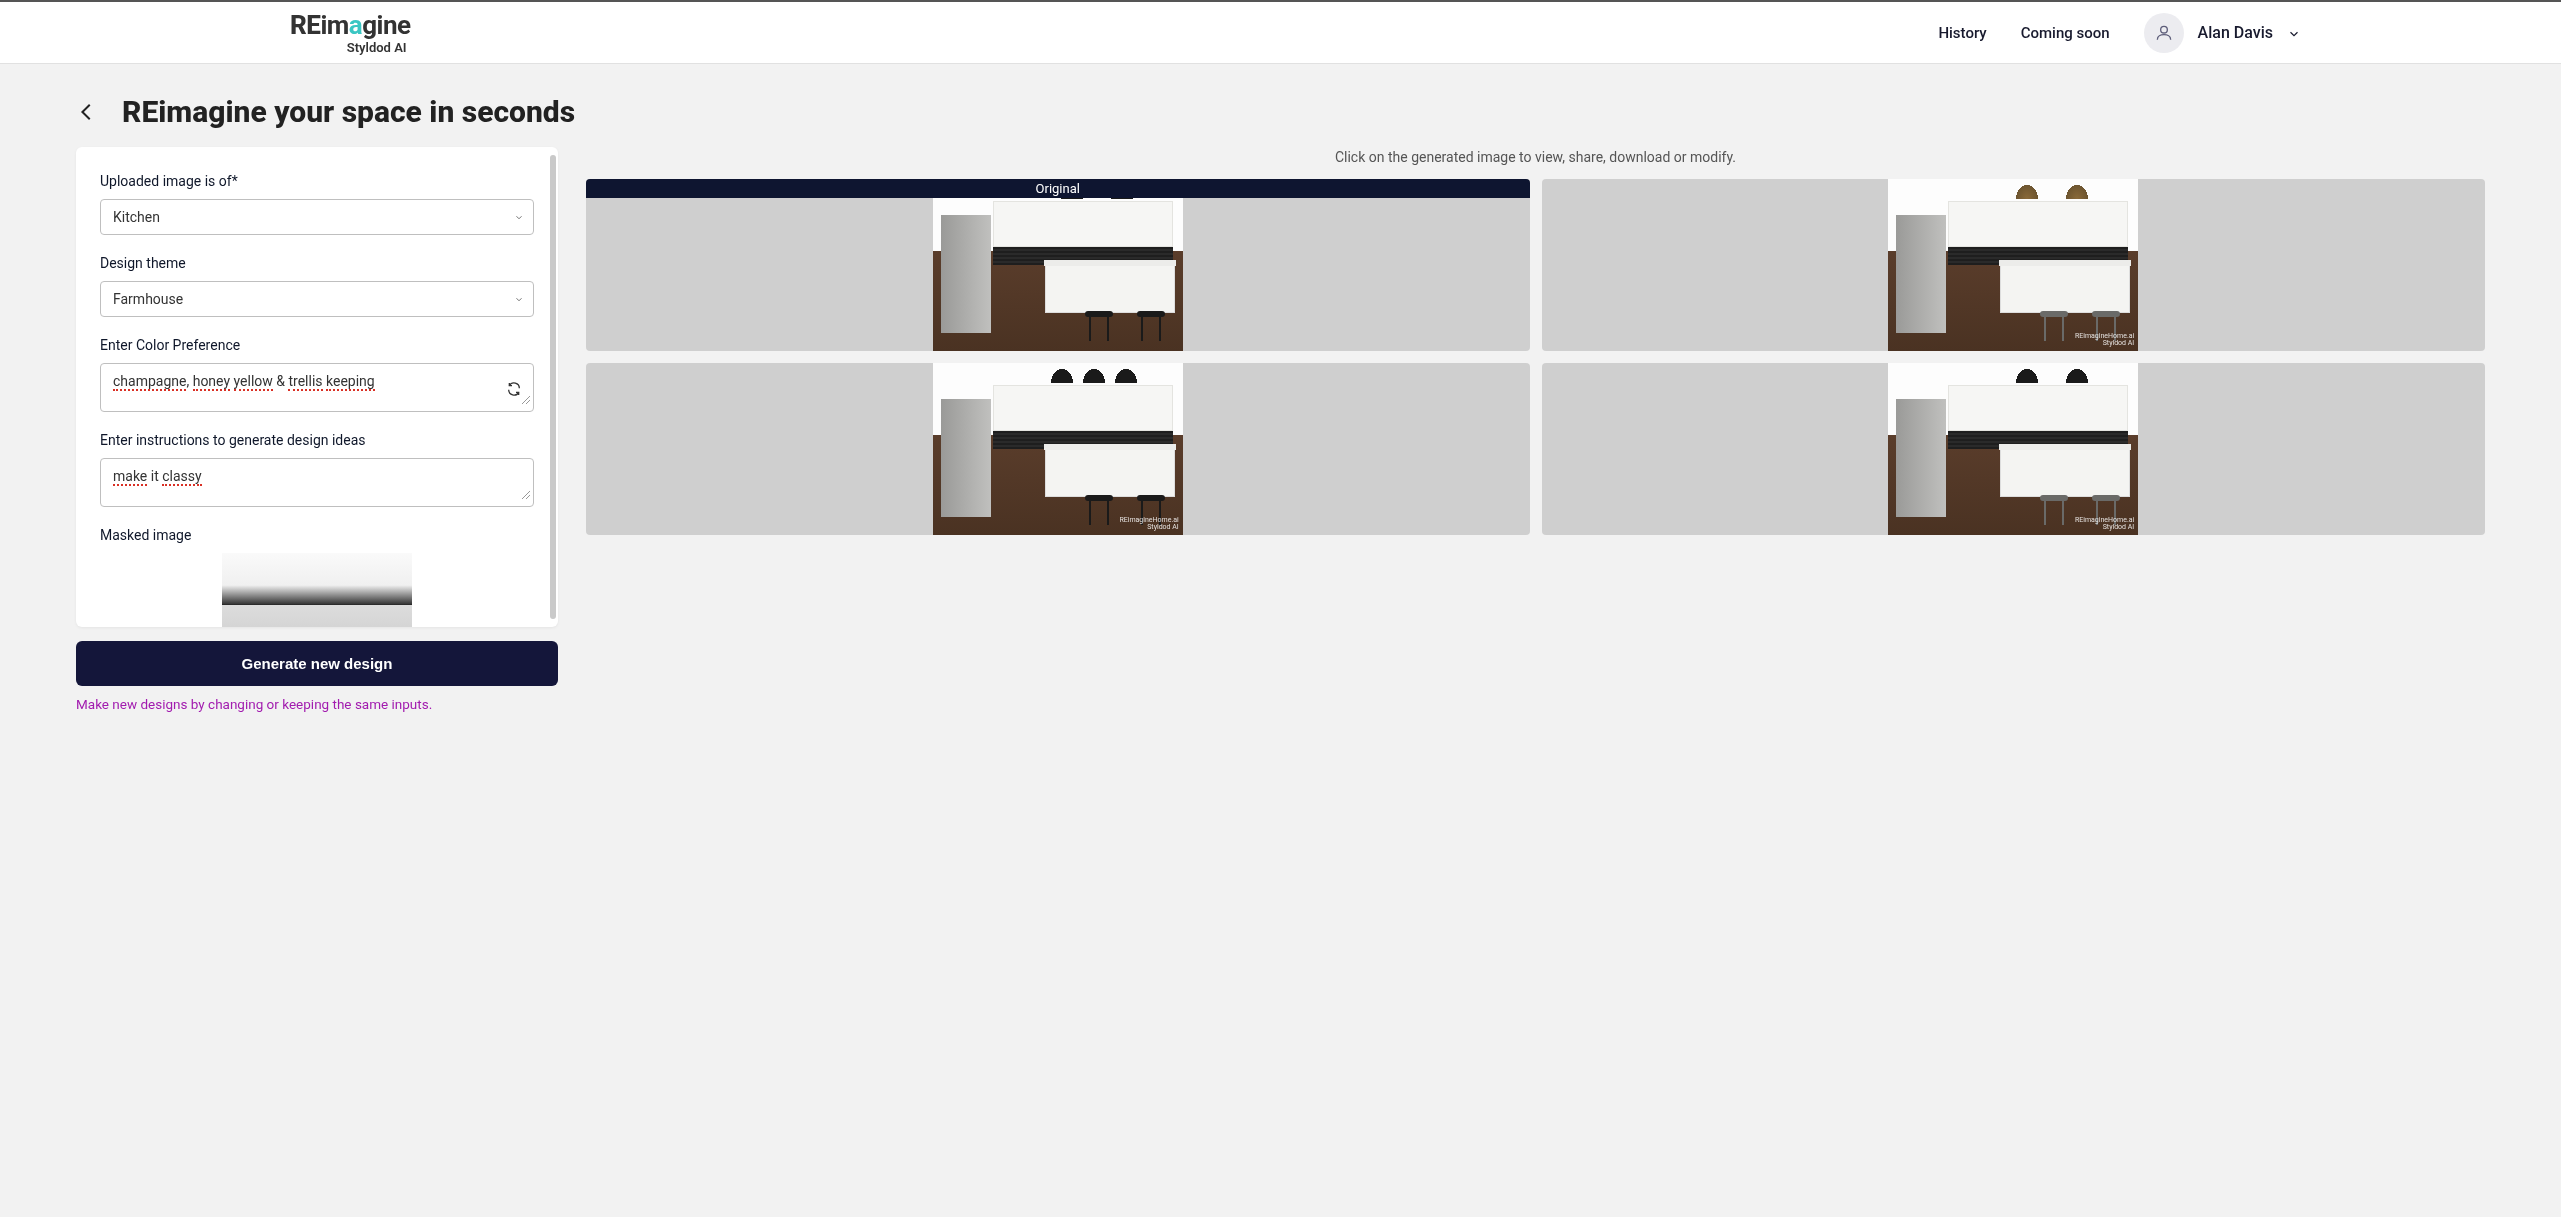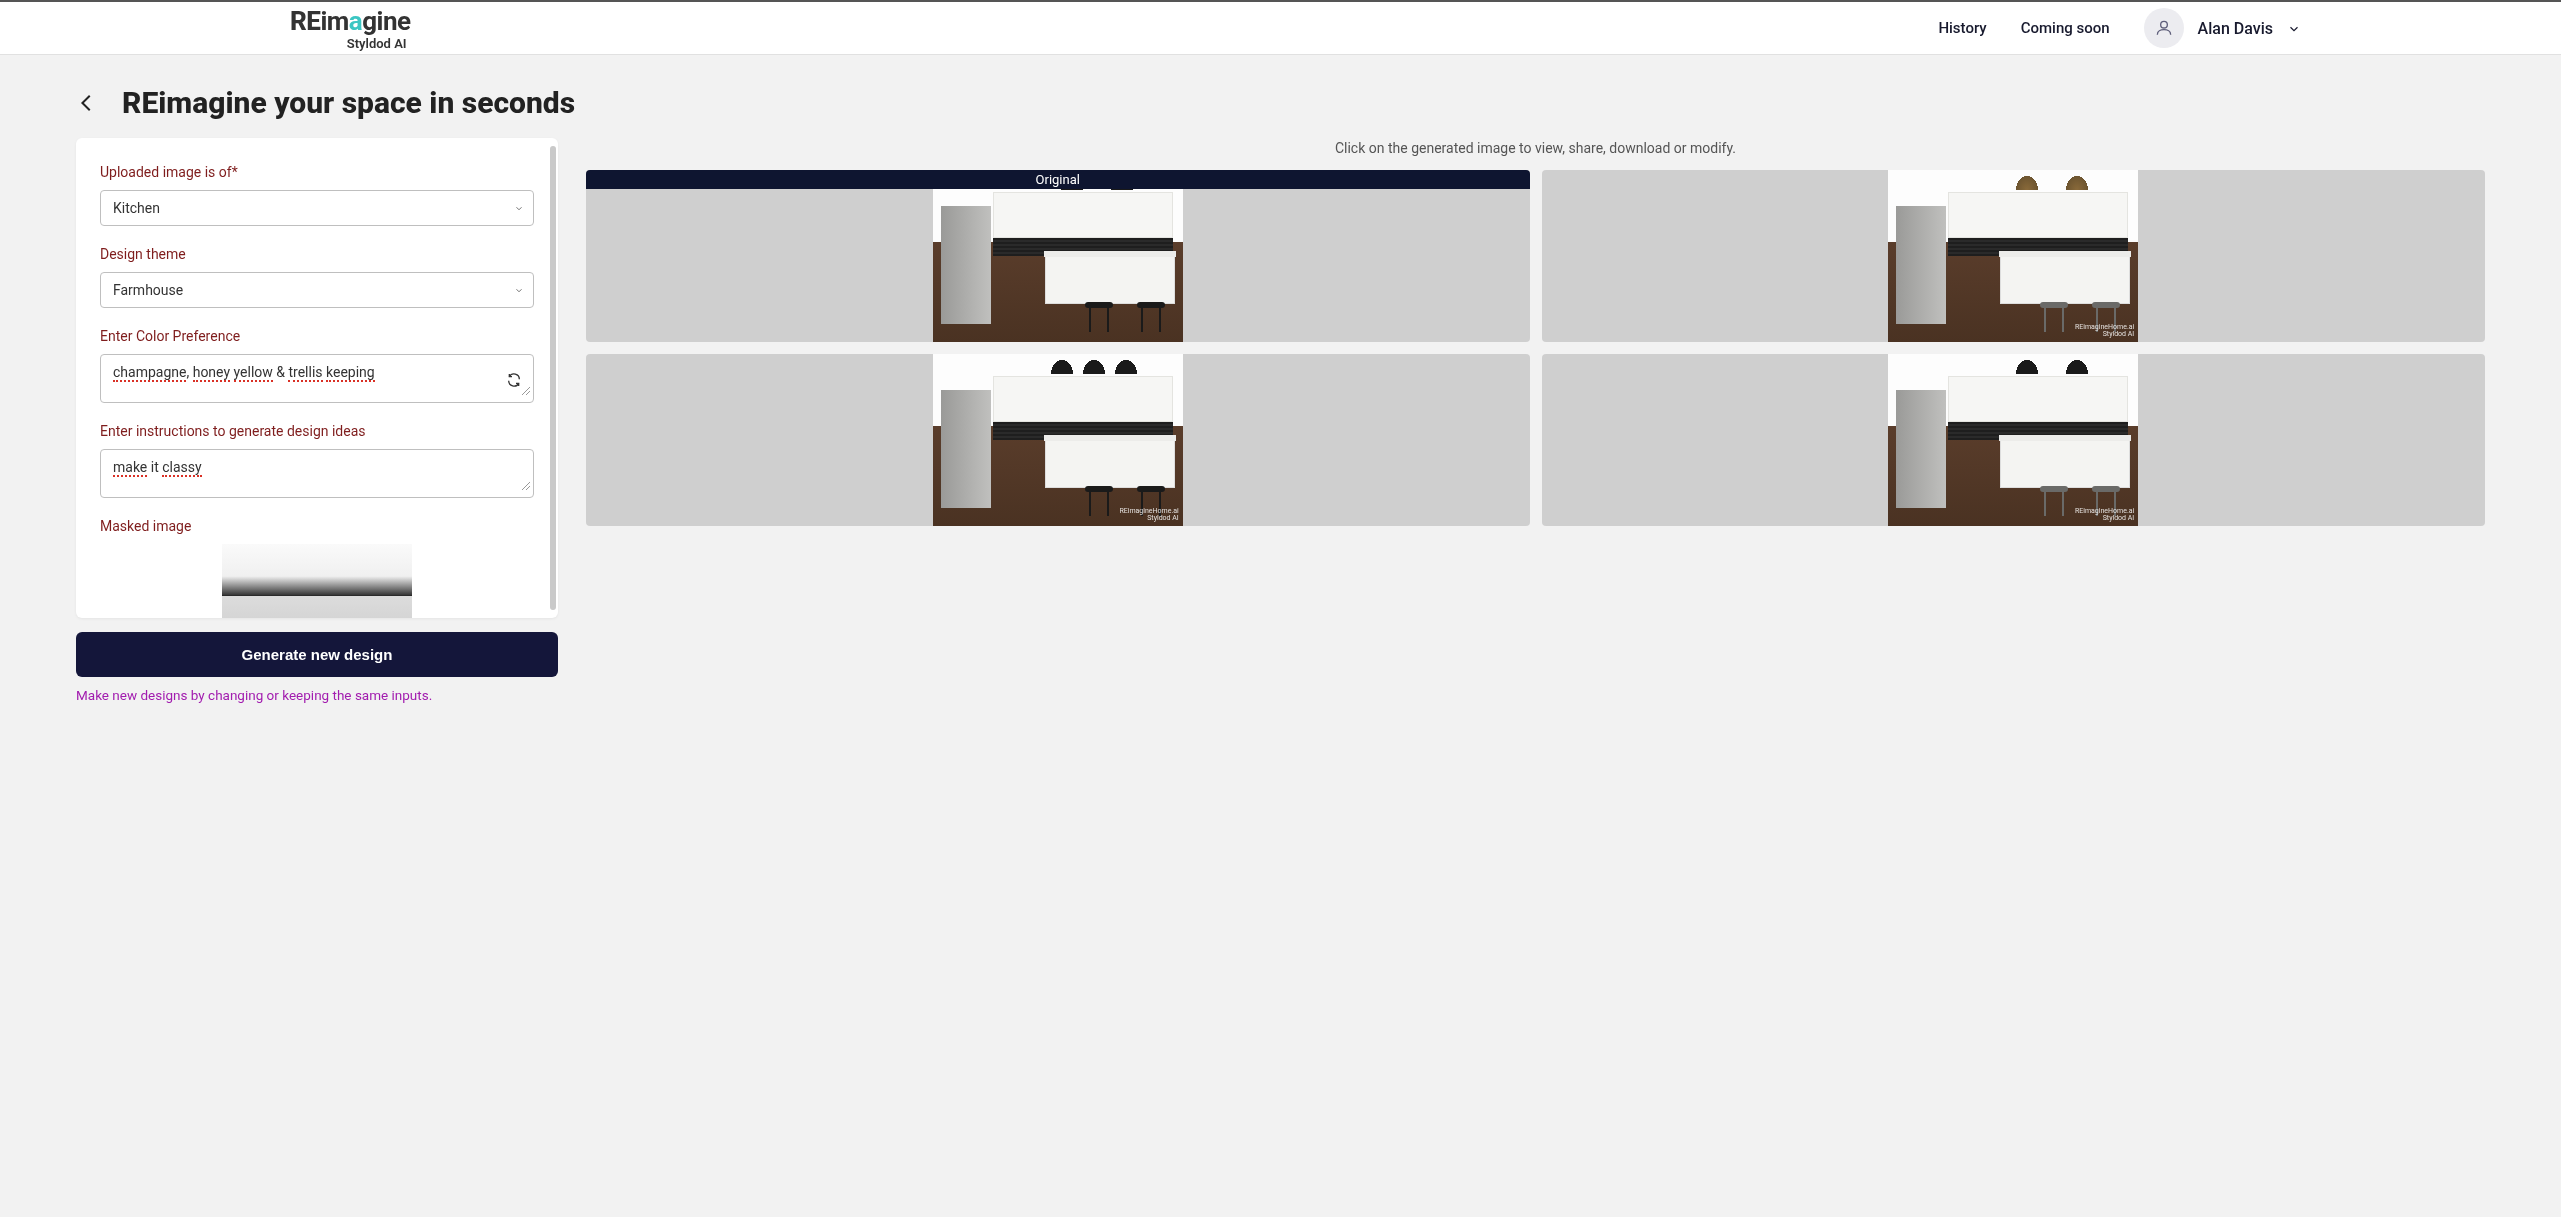--- a/index.html
+++ b/index.html
@@ -5,21 +5,21 @@
   * { box-sizing: border-box; margin: 0; padding: 0; }
   body {
     font-family: -apple-system, BlinkMacSystemFont, "Segoe UI", Roboto, Arial, sans-serif;
     background: #f2f2f2;
     color: #2b2b2b;
   }
   .topbar {
     background: #fff;
     border-top: 2px solid #555;
     border-bottom: 1px solid #e1e1e1;
-    height: 55px;
+    height: 64px;
     display:flex;
     align-items:center;
     padding: 0 0 0 290px;
   }
   .logo { display:flex; flex-direction:column; align-items:flex-start;}
   .logo-main { font-size:26px; font-weight:700; letter-spacing:-0.5px; color:#333;}
   .logo-main .re { font-weight:800;}
   .logo-main .a-teal { color:#3bc6c3;}
   .logo-sub { font-size:13px; color:#333; align-self:flex-end; margin-right:4px; font-weight:600;}
   .nav-right { margin-left:auto; display:flex; align-items:center; gap:34px; padding-right:260px;}
@@ -44,21 +44,21 @@
     padding:22px 24px 0 24px;
     height:480px;
     overflow:hidden;
     position:relative;
     box-shadow: 0 1px 3px rgba(0,0,0,0.06);
   }
   .form-card::after{
     content:""; position:absolute; right:2px; top:8px; bottom:8px; width:6px;
     background:#c9c9c9; border-radius:3px;
   }
-  .f-label { font-size:14px; color:#7f1d1d; margin-bottom:10px; margin-top:4px;}
+  .f-label { font-size:14px; color:#0f172a; margin-bottom:10px; margin-top:4px;}
   .select-wrap, .ta-wrap { position:relative; margin-bottom:20px;}
   .select-wrap select, .text-input, .ta-wrap textarea {
     width:100%;
     border:1px solid #bfbfbf;
     border-radius:4px;
     padding:9px 12px;
     font-size:14px;
     background:#fff;
     color:#333;
     font-family:inherit;

